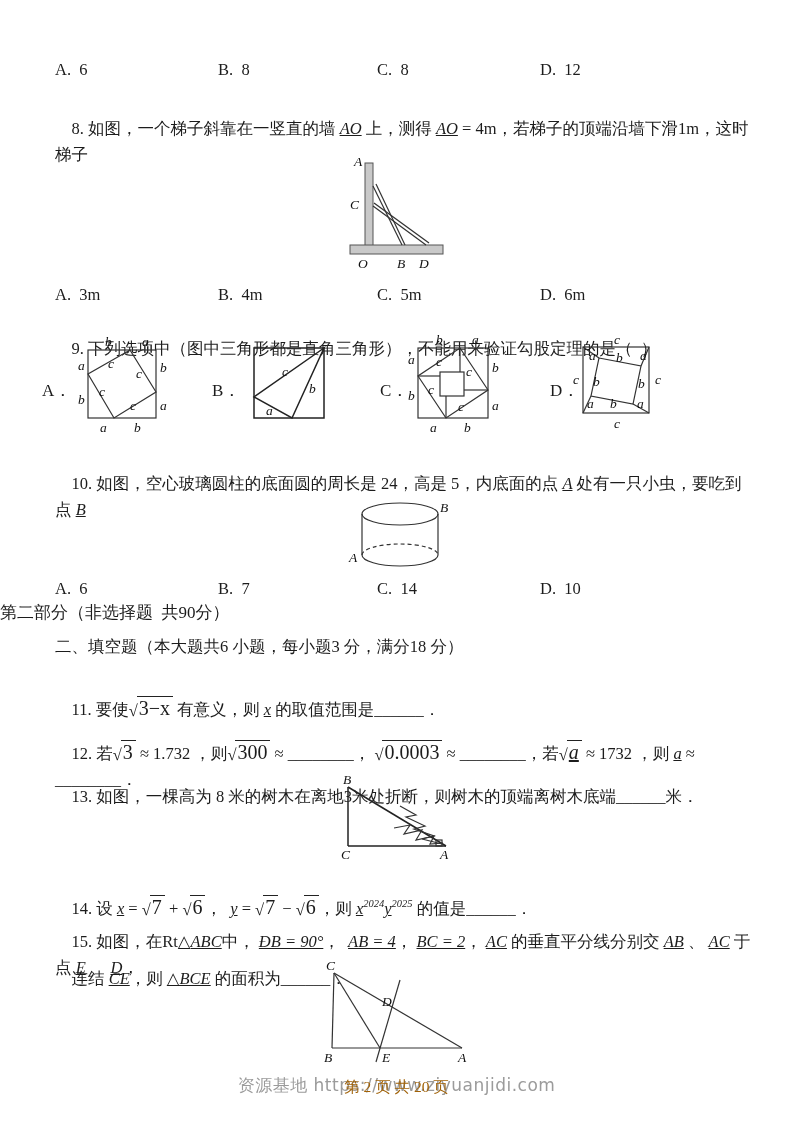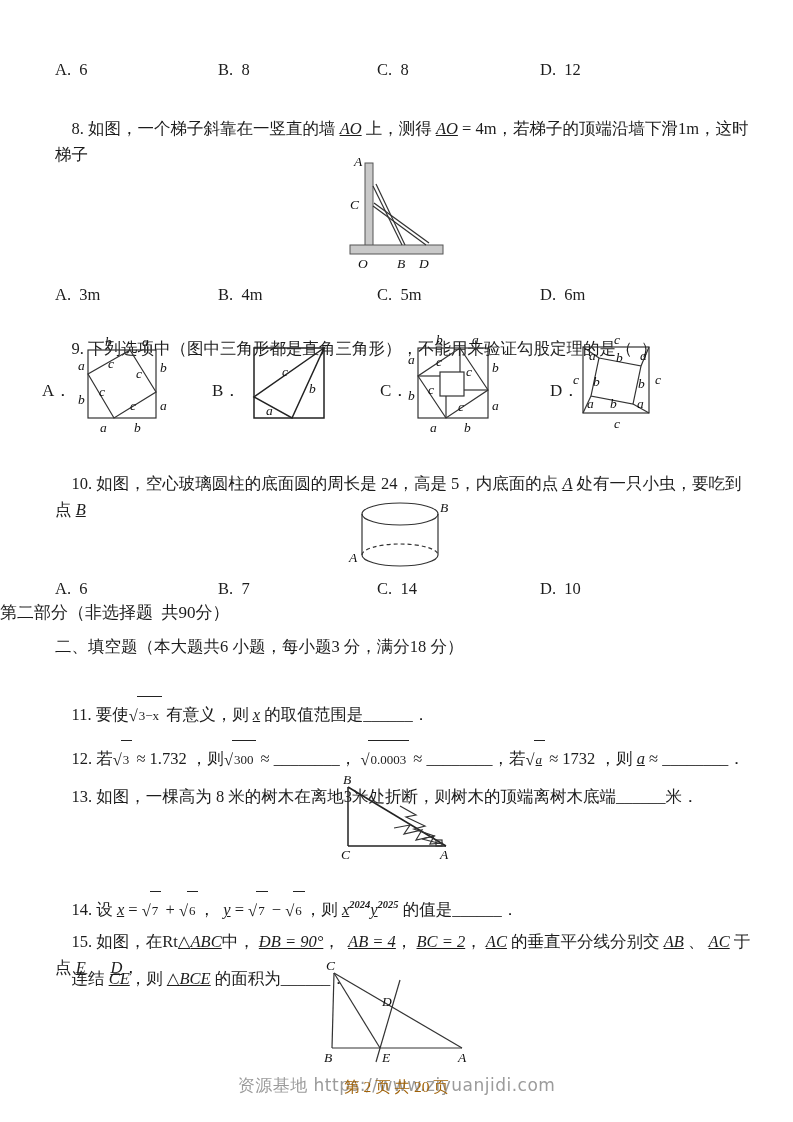--- a/index.html
+++ b/index.html
@@ -9,23 +9,23 @@
     margin:0 auto; overflow:hidden; color:#1c1c1c;
     font-size:16.5px; line-height:26px;
   }
   .abs { position:absolute; white-space:pre-wrap; }
   .tline { left:55px; width:700px; }
   .opt { position:absolute; white-space:pre; }
   .v { font-style:italic;text-decoration:underline; }
   
   .sq { display:inline-block; white-space:nowrap; }
   .sq .sg { display:inline-block; font-style:normal; transform:translateY(0.5px); }
-  .sq .rad { display:inline-block; border-top:1.2px solid #222; padding:12px 3px 0 2px;
-             margin-left:-1px; line-height:1.1; font-size:13px; }
-  .sup { font-size:10.5px; vertical-align:7px; font-style:italic;font-weight:bold; }
+  .sq .rad { display:inline-block; border-top:1.2px solid #222; padding:0 3px 0 2px;
+             margin-left:-1px; line-height:1.1; font-size:20px; }
+  .sup { font-size:10.5px; vertical-align:7px; font-style:italic; }
   .center { left:0; width:793px; text-align:left; }
   .qletter { position:absolute; font-size:17px; }
   svg { position:absolute; overflow:visible; }
   svg text { font-family:"Liberation Serif","DejaVu Serif",serif; font-style:italic;
              font-size:13.5px; fill:#111; }
   .figline { stroke:#333; stroke-width:1.2; fill:none; }
   .figlineb { stroke:#222; stroke-width:1.5; fill:none; }
   .bar { fill:#c9c9c9; stroke:#555; stroke-width:1; }
   #footer-wrap { position:absolute; top:1072px; left:0; width:793px; height:30px; text-align:center; }
   #watermark { color:#9b9b9b; font-family:"DejaVu Sans","Liberation Sans",sans-serif;

